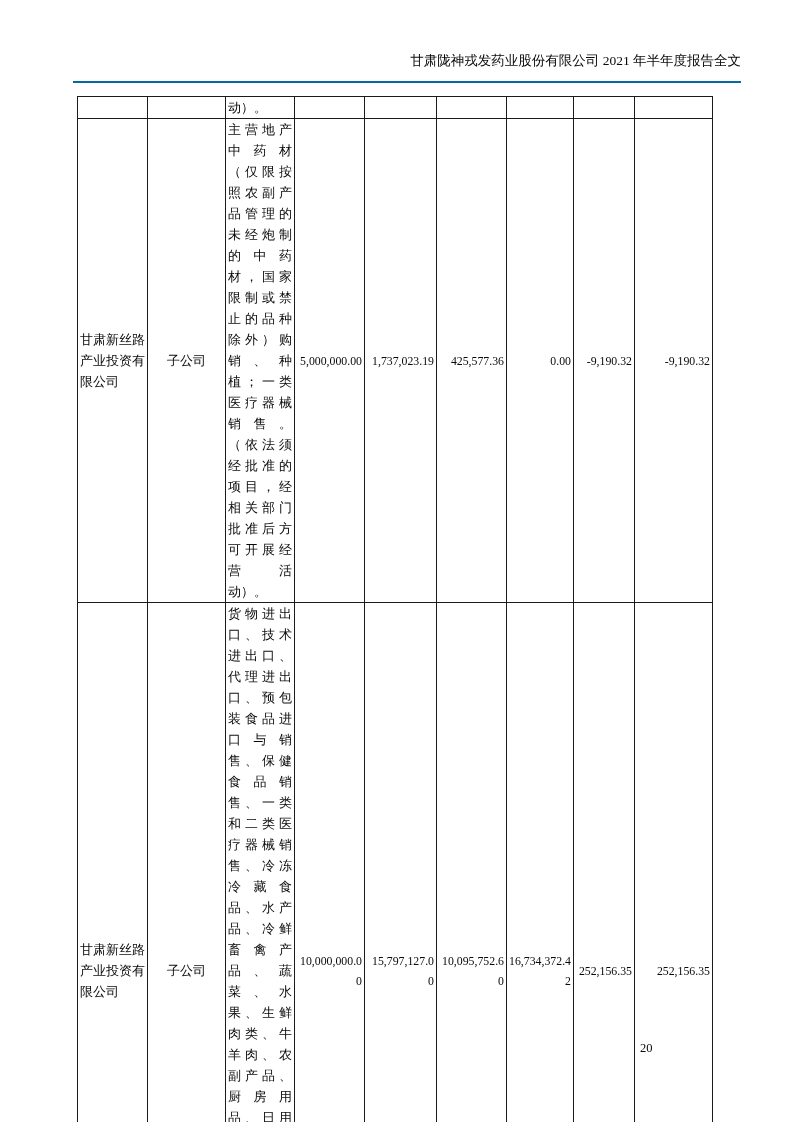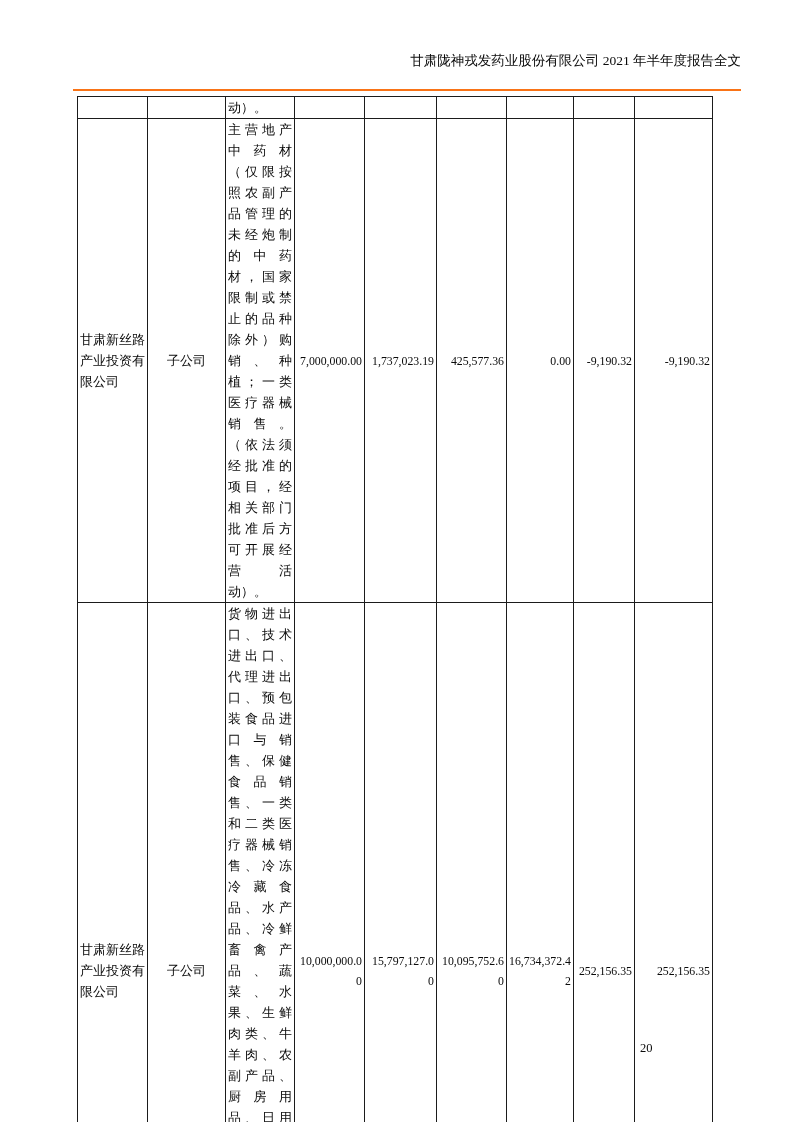--- a/index.html
+++ b/index.html
@@ -12,22 +12,22 @@
     overflow: hidden;
   }
   .page-header {
     position: absolute;
     left: 73px;
     top: 52px;
     width: 668px;
     text-align: right;
     font-size: 13.5px;
     line-height: 17px;
-    padding-bottom: 20px;
-    border-bottom: 2px solid #f97316;
+    padding-bottom: 12px;
+    border-bottom: 2px solid #0369a1;
   }
   table.subsidiaries {
     position: absolute;
     left: 77px;
     top: 96px;
     width: 635px;
     border-collapse: collapse;
     table-layout: fixed;
   }
   td {
@@ -91,21 +91,21 @@
       <td class="c-num"></td>
       <td class="c-num"></td>
       <td class="c-num"></td>
       <td class="c-num"></td>
       <td class="c-num"></td>
     </tr>
     <tr class="r-shenkang">
       <td class="c-company">甘肃新丝路产业投资有限公司</td>
       <td class="c-relation">子公司</td>
       <td class="c-biz">主营地产中药材（仅限按照农副产品管理的未经炮制的中药材，国家限制或禁止的品种除外）购销、种植；一类医疗器械销售。（依法须经批准的项目，经相关部门批准后方可开展经营活动）。</td>
-      <td class="c-num">7,000,000.00</td>
+      <td class="c-num">5,000,000.00</td>
       <td class="c-num">1,737,023.19</td>
       <td class="c-num">425,577.36</td>
       <td class="c-num">0.00</td>
       <td class="c-num">-9,190.32</td>
       <td class="c-num">-9,190.32</td>
     </tr>
     <tr class="r-xinsilu">
       <td class="c-company">甘肃新丝路产业投资有限公司</td>
       <td class="c-relation">子公司</td>
       <td class="c-biz">货物进出口、技术进出口、代理进出口、预包装食品进口与销售、保健食品销售、一类和二类医疗器械销售、冷冻冷藏食品、水产品、冷鲜畜禽产品、蔬菜、水果、生鲜肉类、牛羊肉、农副产品、厨房用品、日用品、散装食品（含熟食）、酒类饮料、粮油杂粮等销售；经济信息咨询、企业管理、</td>

